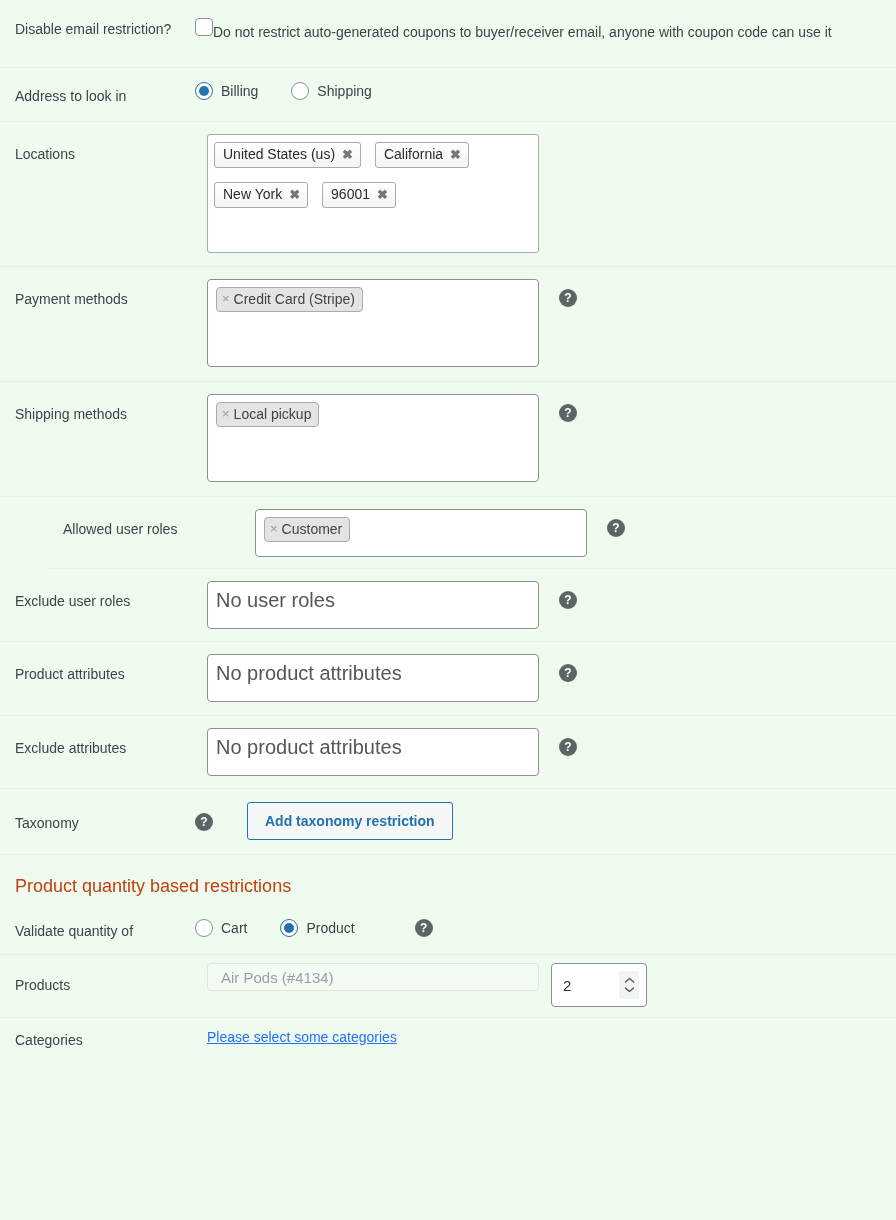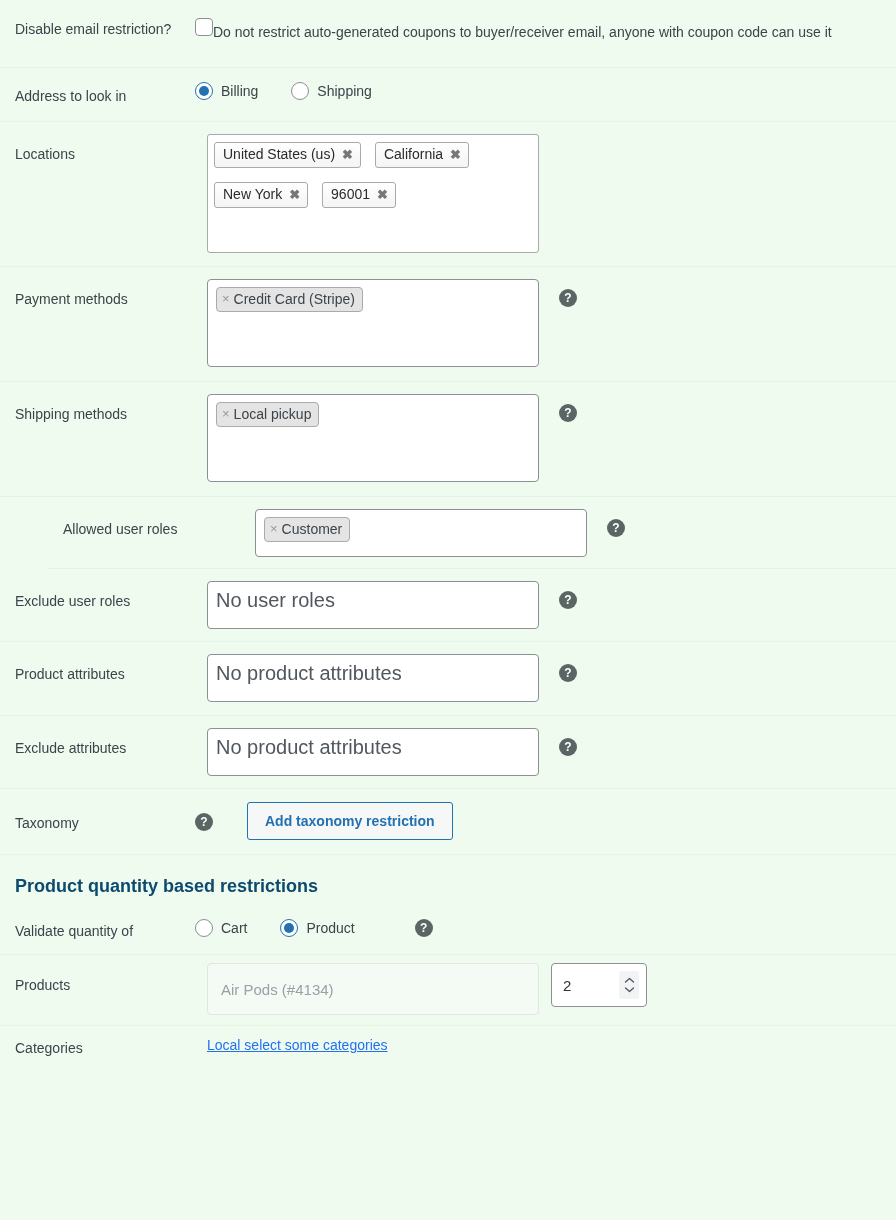--- a/index.html
+++ b/index.html
@@ -198,35 +198,35 @@
     padding: 9px 17px;
     line-height: 18px;
     cursor: pointer;
     font-family: "Liberation Sans", sans-serif;
   }
 
   
   .section-head {
     padding: 21px 15px 9px 15px;
     font-size: 18px;
-    font-weight: bold;
-    color: #0c4a6e;
+    font-weight: normal;
+    color: #c2410c;
     border-bottom: none;
   }
 
   .row-validate { padding-top: 12px; padding-bottom: 13px; }
   .row-validate .lbl { padding-top: 3px; }
   .row-validate .radio-item + .radio-item { }
   .row-validate .help { margin-left: 60px; margin-top: 1px; }
 
   .row-products { padding-top: 8px; padding-bottom: 10px; }
   .row-products .lbl { padding-top: 12px; }
   .prod-input {
     width: 332px;
-    height: 52px;
+    height: 28px;
     box-sizing: border-box;
     margin-left: 12px;
     border: 1px solid #dfe7df;
     border-radius: 4px;
     background: #f4faf4;
     font-size: 15px;
     color: #8a8f94;
     padding: 0 13px;
     font-family: "Liberation Sans", sans-serif;
     outline: none;
@@ -451,17 +451,17 @@
             </svg>
           </span>
         </div>
       </div>
     </div>
   </div>
 
   <div class="row row-categories">
     <div class="lbl">Categories</div>
     <div class="fld">
-      <a class="cat-link">Local select some categories</a>
+      <a class="cat-link">Please select some categories</a>
     </div>
   </div>
 
 </div>
 
 </body></html>

